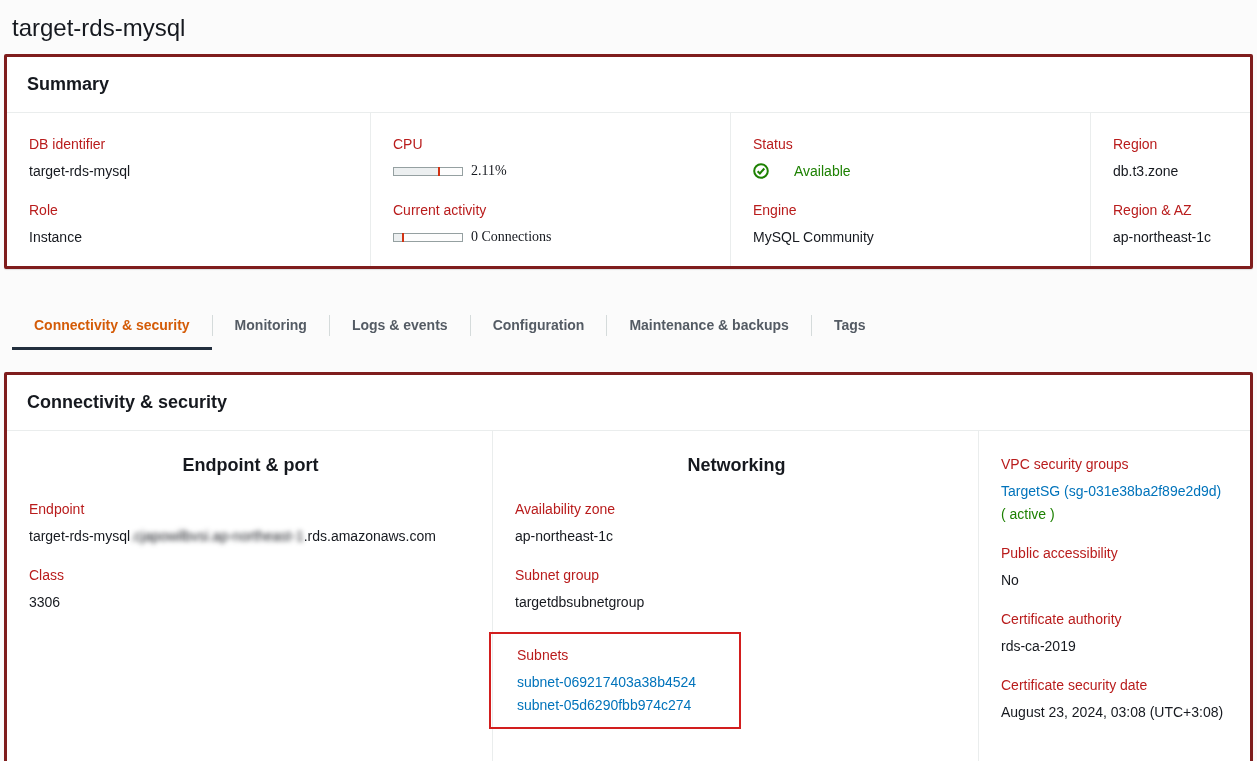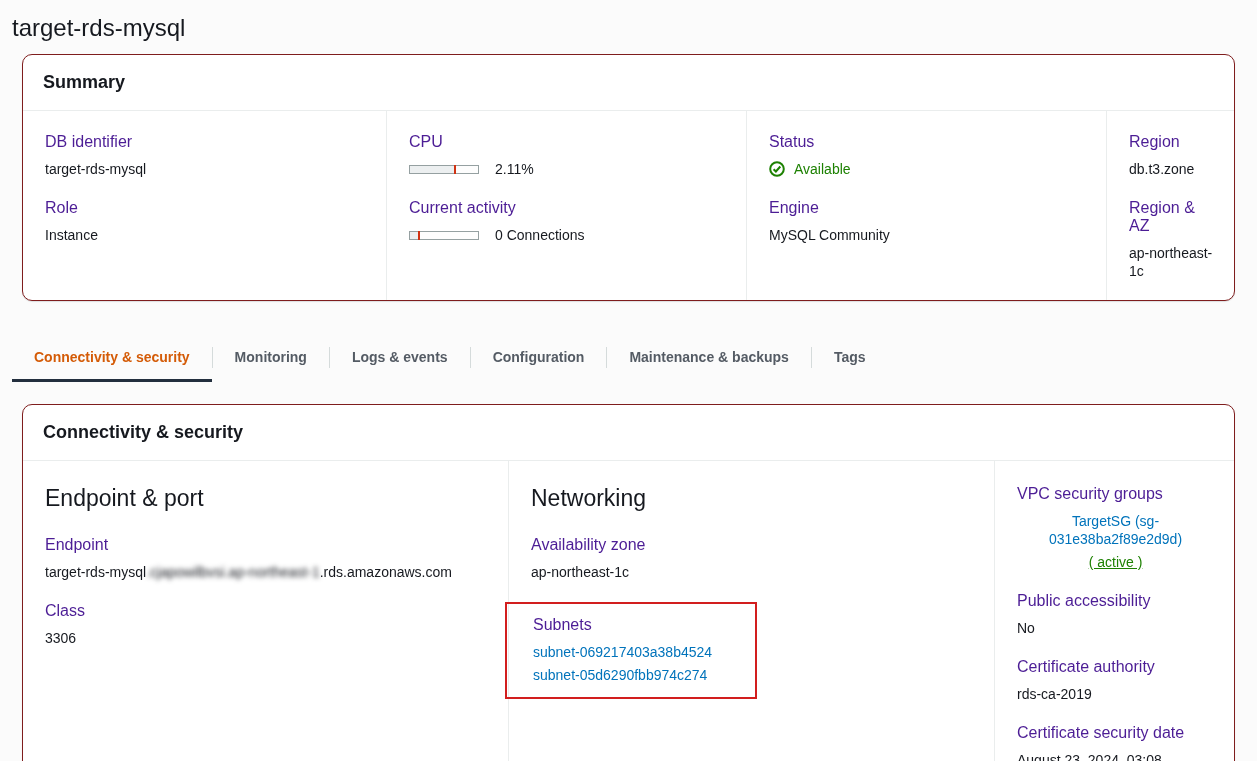--- a/index.html
+++ b/index.html
@@ -11,78 +11,78 @@
     overflow: hidden;
     font-size: 14px;
   }
   .page-title {
     font-size: 24px;
     font-weight: 500;
     padding: 14px 12px 12px 12px;
   }
   .card {
     background: #fff;
-    border: 1px solid #7f1d1d;
-    border-radius: 10px;
+    border: 3px solid #7f1d1d;
+    border-radius: 2px;
     box-shadow: 0 1px 1px 0 rgba(0,28,36,.12);
-    margin: 0 22px;
+    margin: 0 4px;
   }
   .card-header {
     font-size: 18px;
     font-weight: 700;
     padding: 17px 20px;
     border-bottom: 1px solid #eaeded;
   }
   
   .summary-grid { display: grid; grid-template-columns: 363px 360px 360px 1fr; }
   .sum-col { padding: 22px 20px 20px 22px; }
   .sum-col + .sum-col { border-left: 1px solid #eaeded; }
   .field { margin-bottom: 21px; }
   .field:last-child { margin-bottom: 0; }
-  .label { font-size: 16px; color: #4c1d95; margin-bottom: 9px; line-height: 18px; }
+  .label { font-size: 14px; color: #b91c1c; margin-bottom: 9px; line-height: 18px; }
   .value { font-size: 14px; color: #16191f; line-height: 18px; }
-  .gauge-row { display: flex; align-items: center; gap: 16px; }
+  .gauge-row { display: flex; align-items: center; gap: 8px; font-family: Liberation Serif, serif; }
   .gauge {
     display: inline-block; width: 70px; height: 9px;
     border: 1px solid #95a0a1; background: #fdfdfd; position: relative;
   }
   .gauge-fill { position: absolute; left: 0; top: 0; bottom: 0; background: #eceff0; }
   .gauge-marker { position: absolute; top: -1px; bottom: -1px; width: 2px; background: #d13212; }
   .gauge-fill.cpu { width: 44px; } .gauge-marker.cpu { left: 44px; }
   .gauge-fill.conn { width: 8px; } .gauge-marker.conn { left: 8px; }
-  .status-row { display: flex; align-items: center; gap: 9px; }
+  .status-row { display: flex; align-items: center; gap: 25px; }
   .status-text { color: #1d8102; }
   
   .tabs { display: flex; align-items: stretch; margin: 38px 12px 0 12px; }
   .tab {
     font-size: 14px; font-weight: 700; color: #545b64;
     padding: 10px 22px 14px 22px; cursor: pointer; white-space: nowrap;
     border-bottom: 3px solid transparent;
   }
   .tab.active { color: #d45b07; border-bottom-color: #232f3e; }
   .tab-sep { width: 1px; background: #d5dbdb; margin: 8px 0 14px 0; }
   
   .conn-card { margin-top: 22px; }
   .conn-grid { display: grid; grid-template-columns: 485px 486px 1fr; min-height: 340px; }
   .conn-col { padding: 24px 20px 24px 22px; }
   .conn-col + .conn-col { border-left: 1px solid #eaeded; }
-  .section-title { font-size: 23px; font-weight: 400; margin-bottom: 24px; }
+  .section-title { font-size: 18px; font-weight: 700; margin-bottom: 24px; text-align: center; }
   a.link { color: #0073bb; text-decoration: none; cursor: pointer; }
   .redacted { filter: blur(2.5px); }
-  .active-badge { color: #1d8102; display: block; margin-top: 5px; text-decoration: underline; }
+  .active-badge { color: #1d8102; display: block; margin-top: 5px; }
   .subnets-box {
     border: 2px solid #d21e1e;
     margin-left: -26px;
     padding: 12px 16px 14px 26px;
     width: 252px;
   }
   .subnets-box .label { margin-bottom: 10px; }
   .subnet-link { display: block; margin-bottom: 7px; }
   .subnet-link:last-child { margin-bottom: 0; }
-  .wrap-val { max-width: 250px; text-align: center; }
+  .wrap-val { max-width: 250px; }
 </style>
 </head>
 <body>
 
 <h1 class="page-title">target-rds-mysql</h1>
 
 <section class="card">
   <div class="card-header">Summary</div>
   <div class="summary-grid">
 
@@ -180,20 +180,24 @@
         <div class="value">3306</div>
       </div>
     </div>
 
     <div class="conn-col">
       <h2 class="section-title">Networking</h2>
       <div class="field">
         <div class="label">Availability zone</div>
         <div class="value">ap-northeast-1c</div>
       </div>
+      <div class="field">
+        <div class="label">Subnet group</div>
+        <div class="value">targetdbsubnetgroup</div>
+      </div>
       <div class="subnets-box">
         <div class="label">Subnets</div>
         <a class="link subnet-link">subnet-069217403a38b4524</a>
         <a class="link subnet-link">subnet-05d6290fbb974c274</a>
       </div>
     </div>
 
     <div class="conn-col">
       <div class="field">
         <div class="label">VPC security groups</div>

